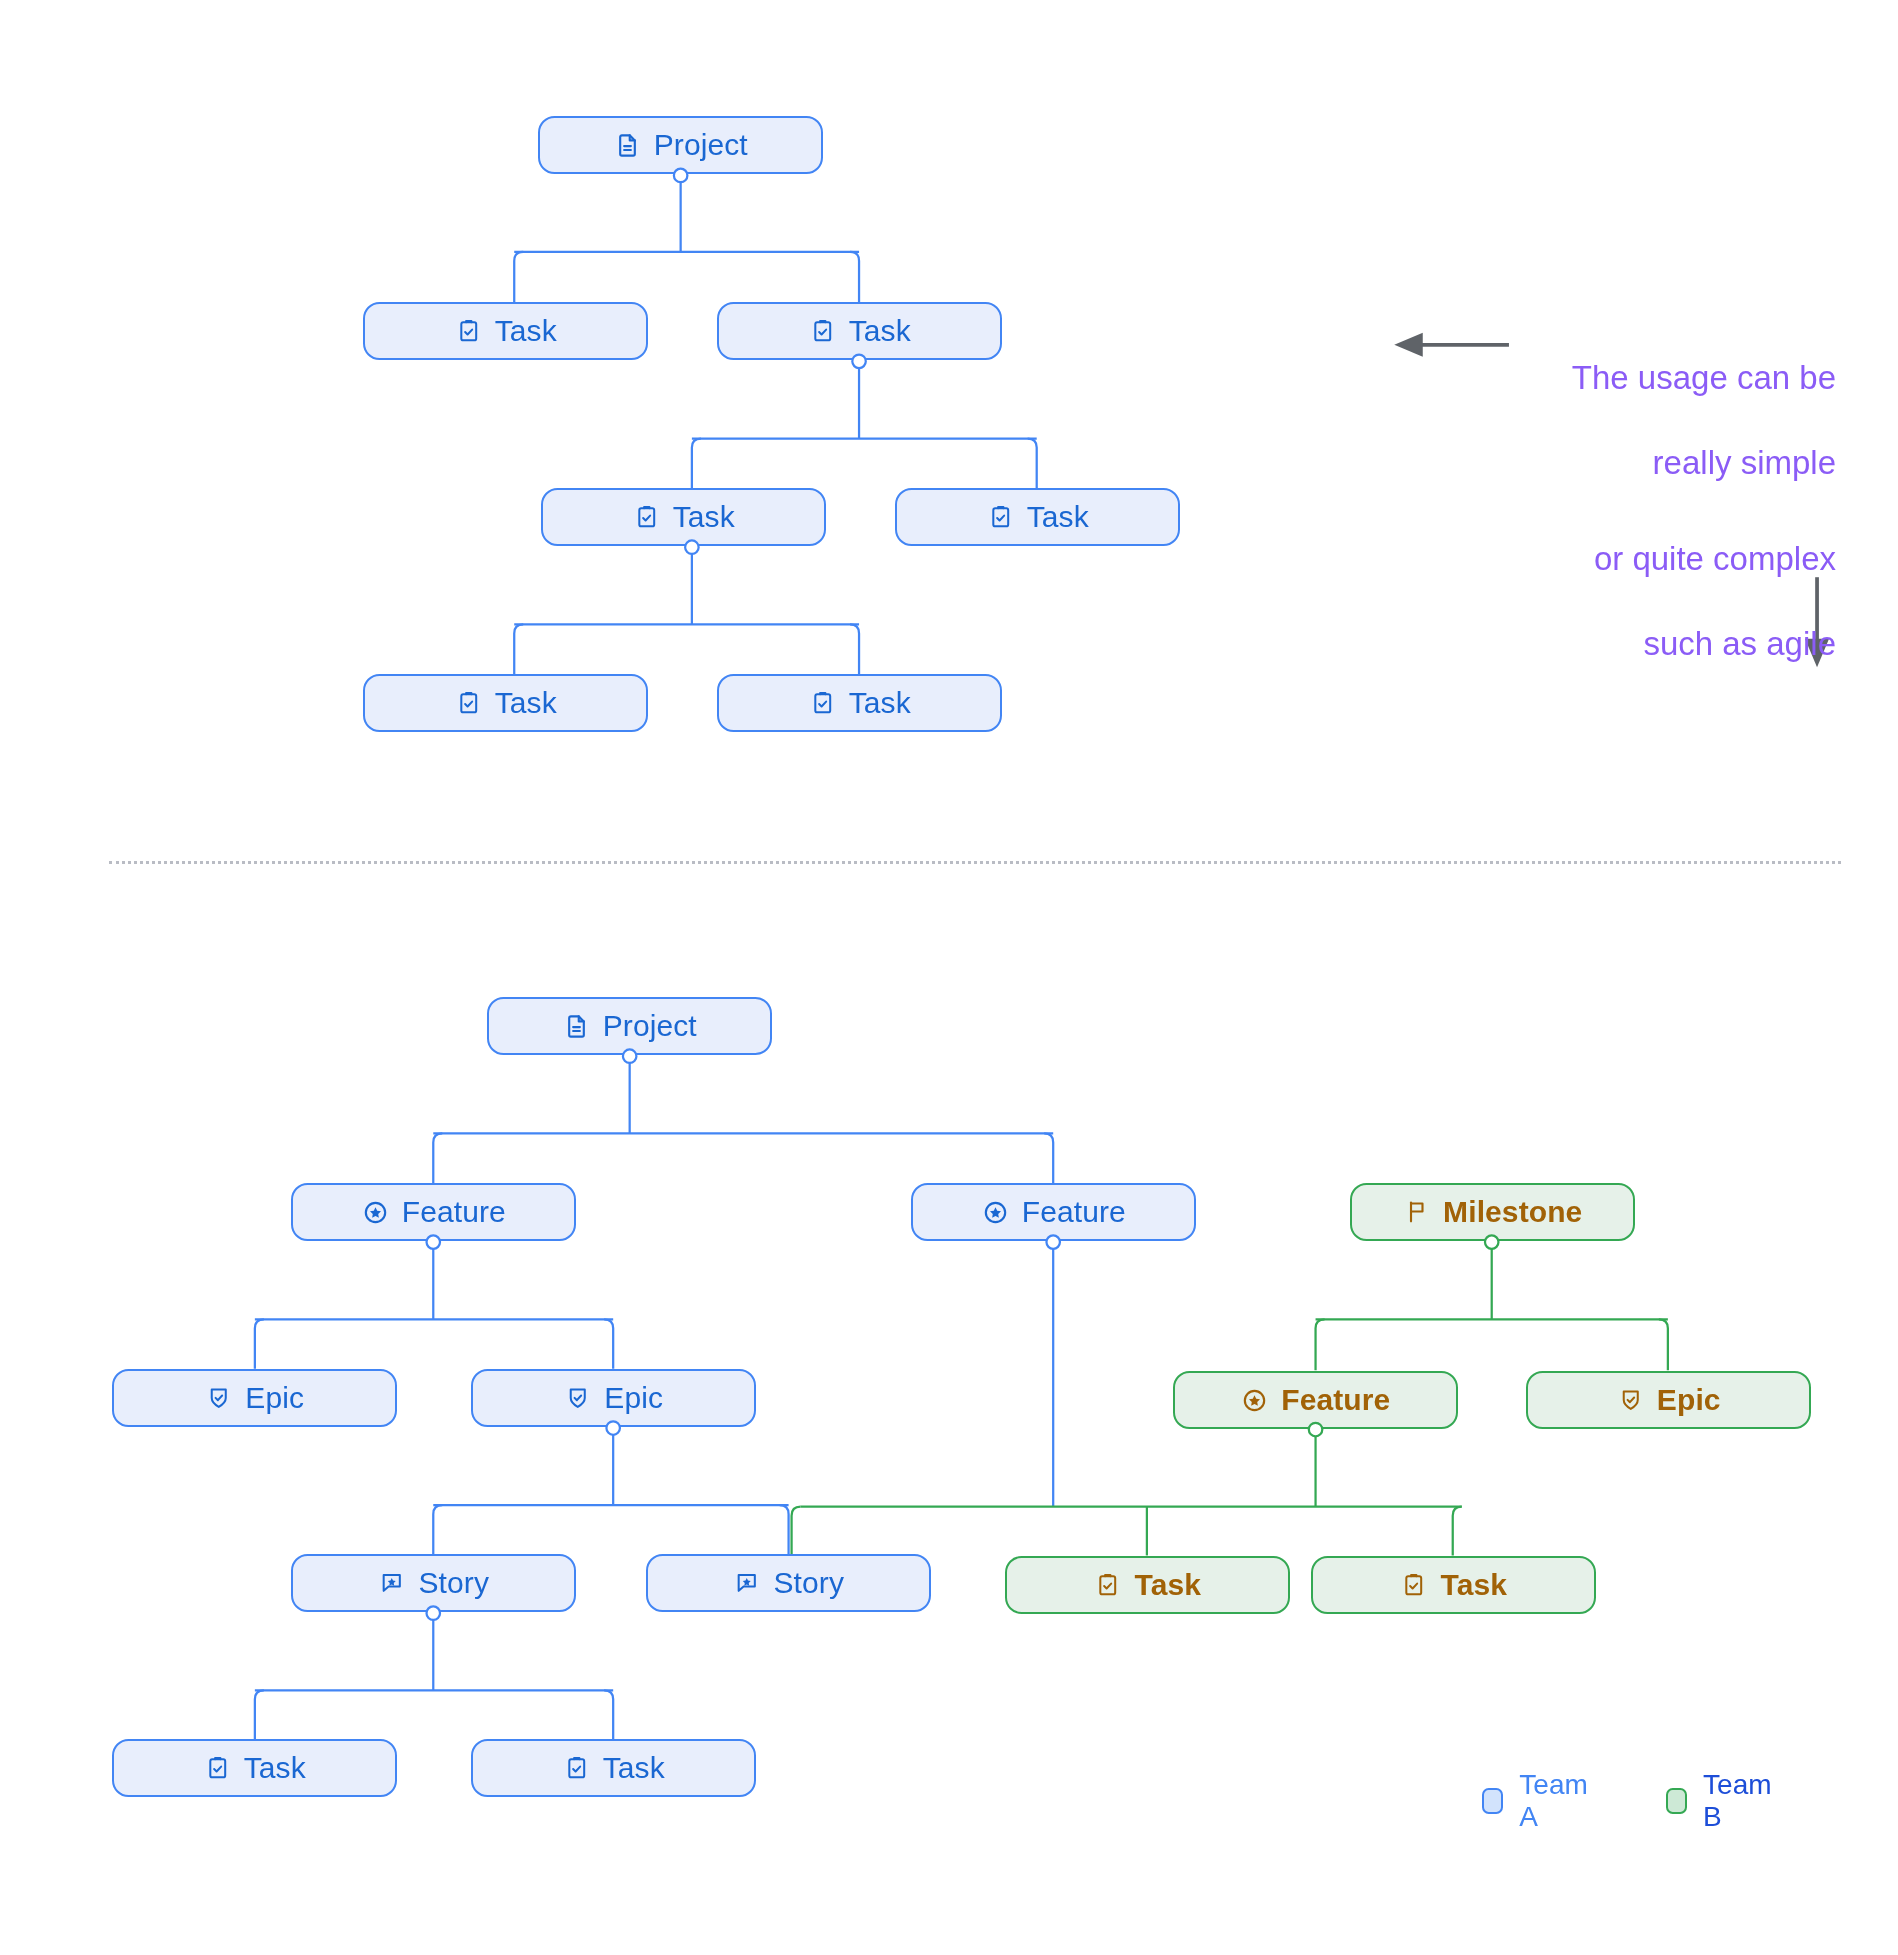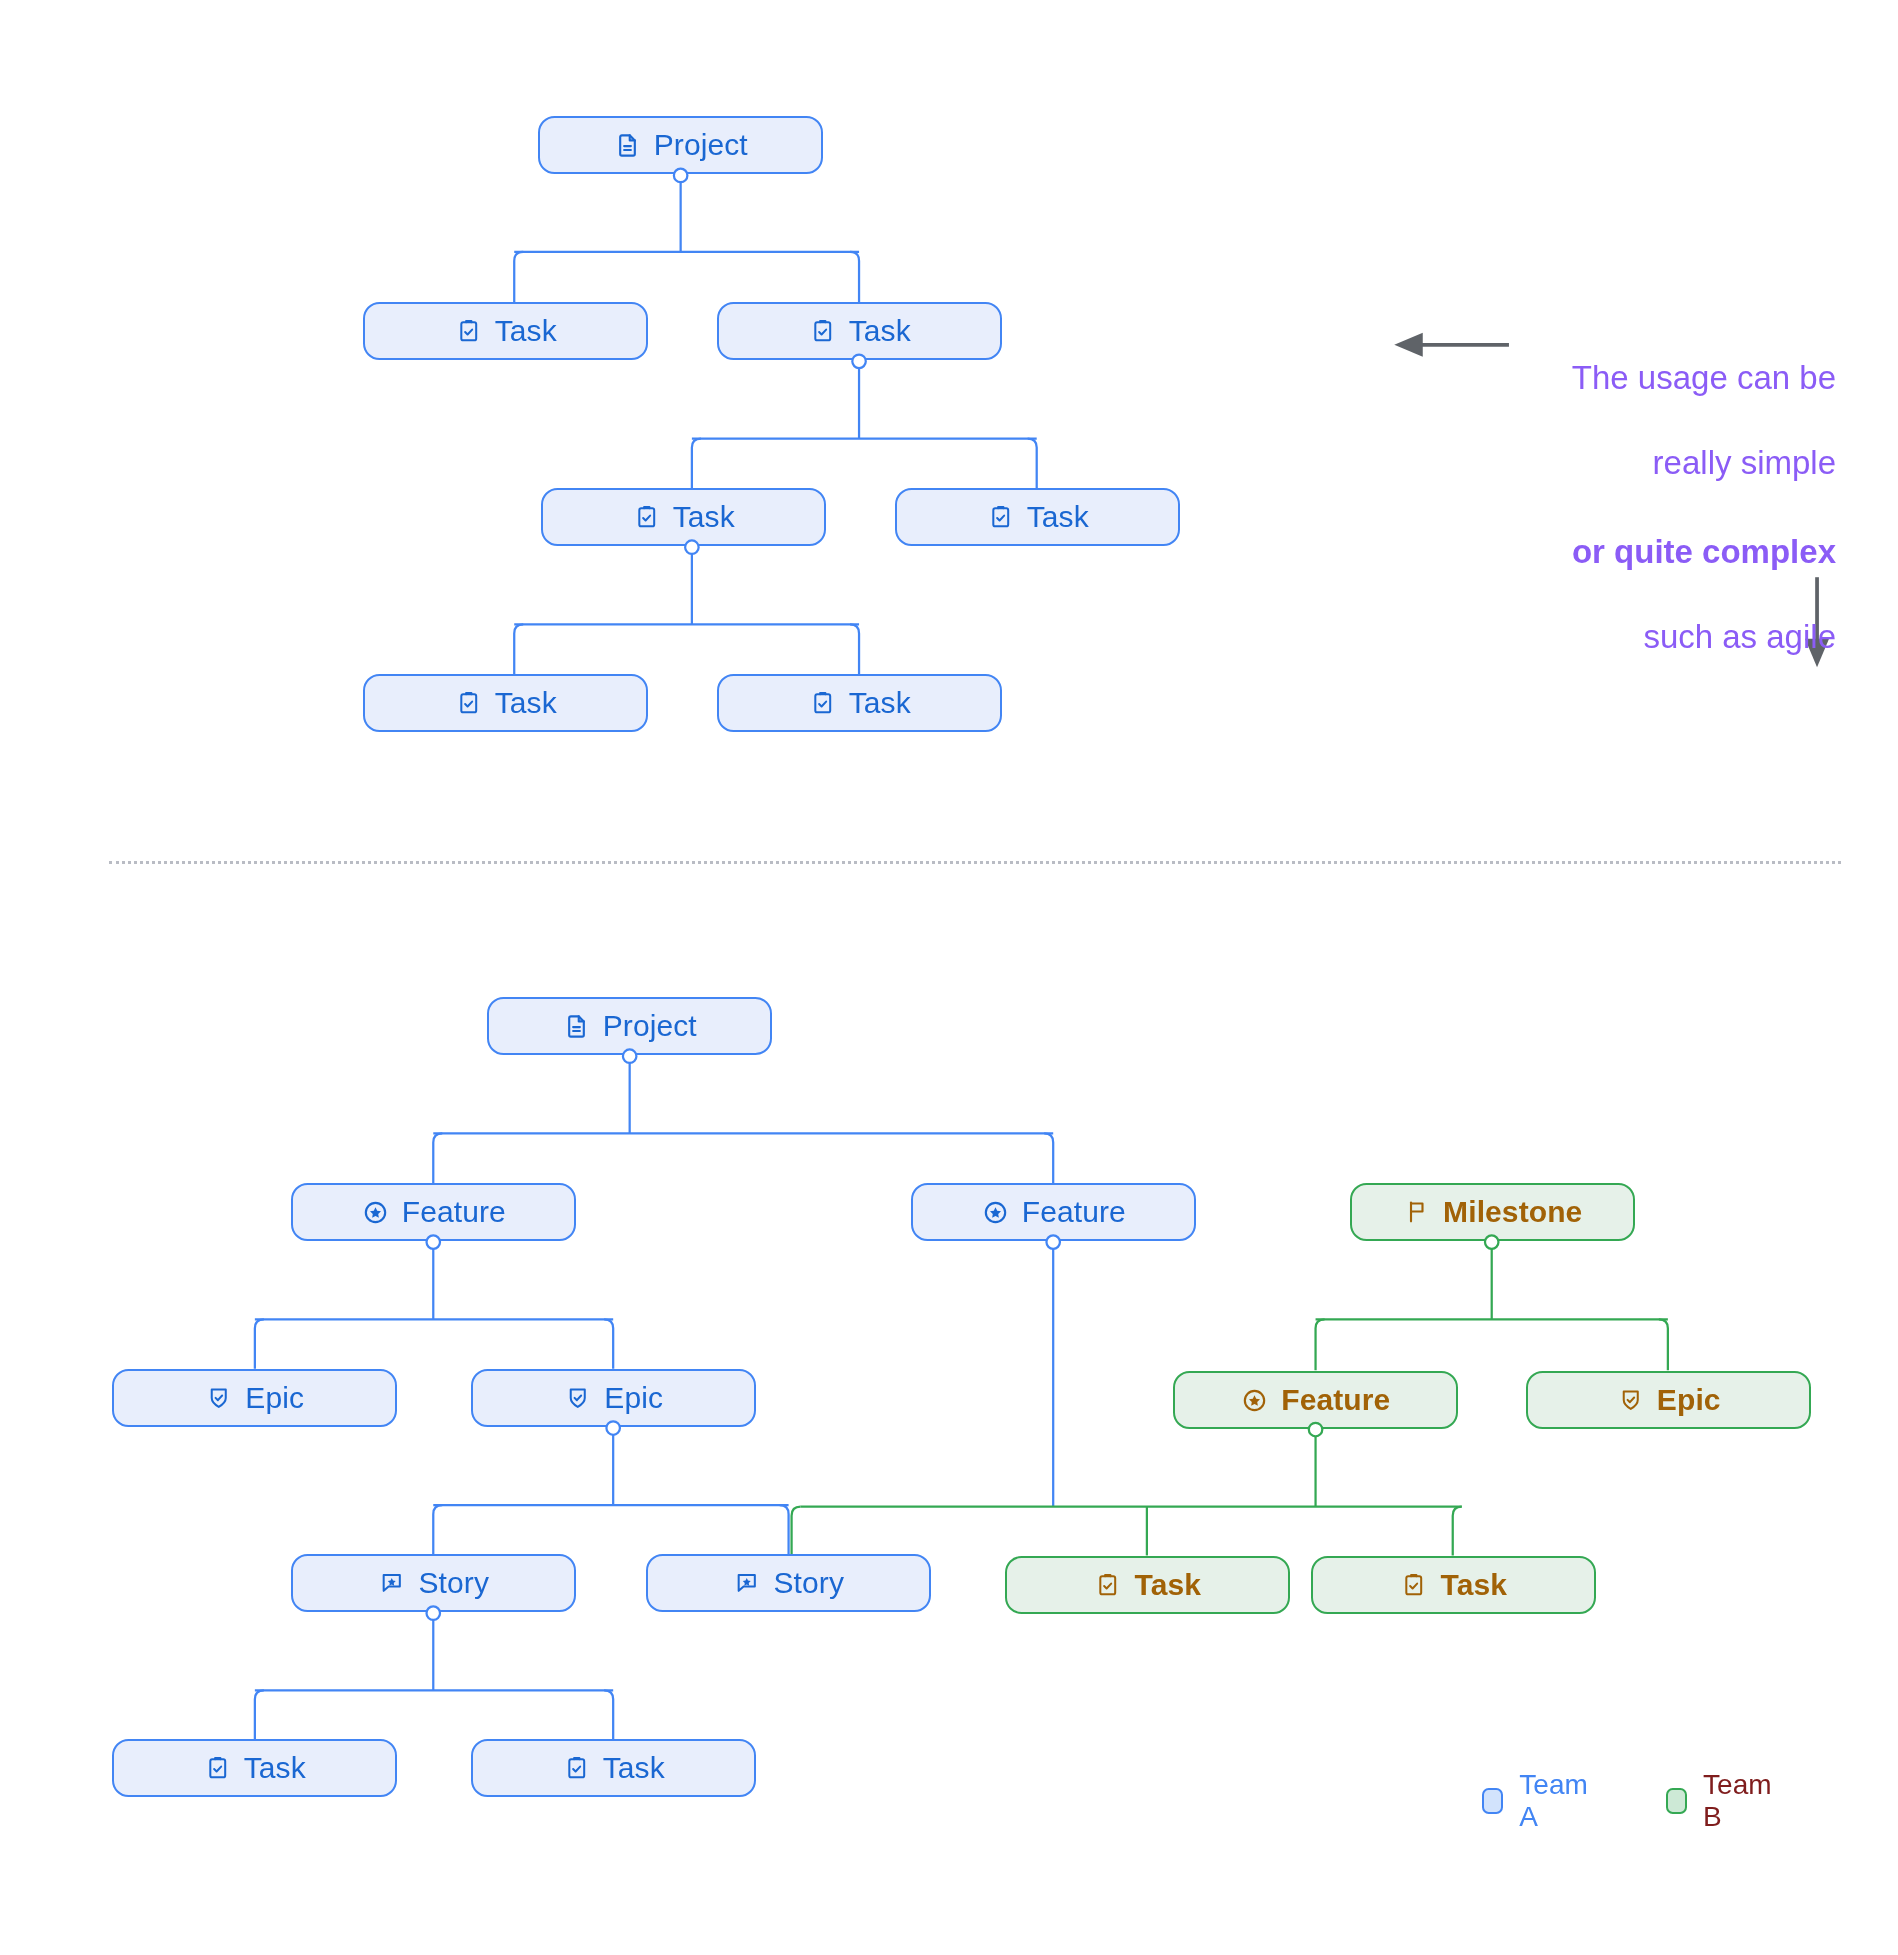--- a/index.html
+++ b/index.html
@@ -92,21 +92,21 @@
   .legend .sw {
     width: 25.5px;
     height: 25.5px;
     border-radius: 6.7px;
     border-width: 2.2px;
     border-style: solid;
     box-sizing: border-box;
   }
   .legend.a { color: #4285f4; padding-left: 16px; }
   .legend.a .sw { background: #d2e3fc; border-color: #4285f4; }
-  .legend.b { color: #7f1d1d; }
+  .legend.b { color: #1d4ed8; }
   .legend.b .sw { background: #cde9d6; border-color: #34a853; }
 </style>
 </head>
 <body>
 
 <div id="canvas">
 
   <svg class="wires" viewBox="0 0 2532 2608" xmlns="http://www.w3.org/2000/svg">
     <g fill="none" stroke="#4285f4" stroke-width="3">
 
@@ -237,21 +237,21 @@
           <path d="M9.5 4V2.8h5V4"></path>
           <path d="M8.6 13.2l2.3 2.3 4.3-4.6"></path>
         </svg>
       </span>
     <span class="lbl">Task</span>
   </div>
 
   <div class="annot" style="left:1469px;top:315px;width:367px;">
     <div>The usage can be</div>
     <div>really simple</div>
-    <div style="margin-top:5px;font-weight:bold;">or quite complex</div>
+    <div style="margin-top:12px;">or quite complex</div>
     <div>such as agile</div>
   </div>
 
   <div class="divider"></div>
 
   <div class="node teamA" style="left:487px;top:997px;width:285px;height:58px;">
     <span class="ico">
         <svg width="27" height="27" viewBox="0 0 24 24" fill="none" stroke="currentColor" stroke-width="1.9" stroke-linecap="round" stroke-linejoin="round">
           <path d="M14 3H7a1.5 1.5 0 0 0-1.5 1.5v15A1.5 1.5 0 0 0 7 21h10a1.5 1.5 0 0 0 1.5-1.5V7.5z"></path>
           <path d="M14 3v4.5h4.5"></path>

